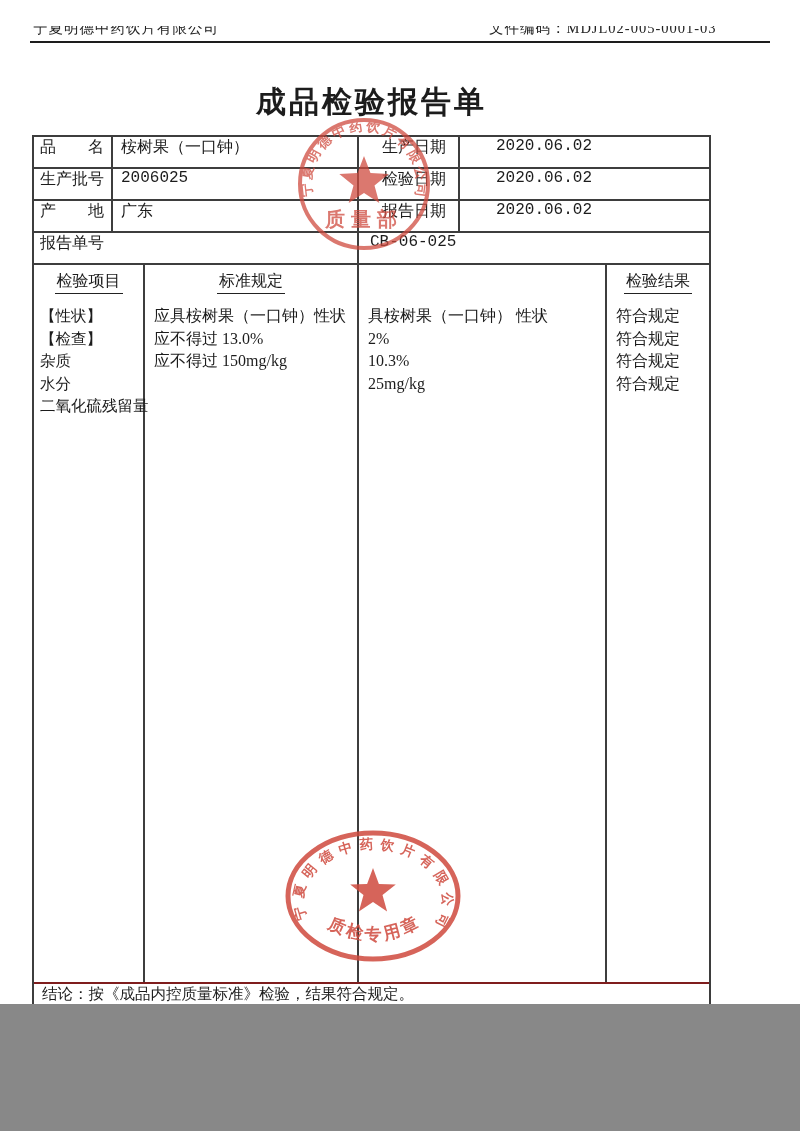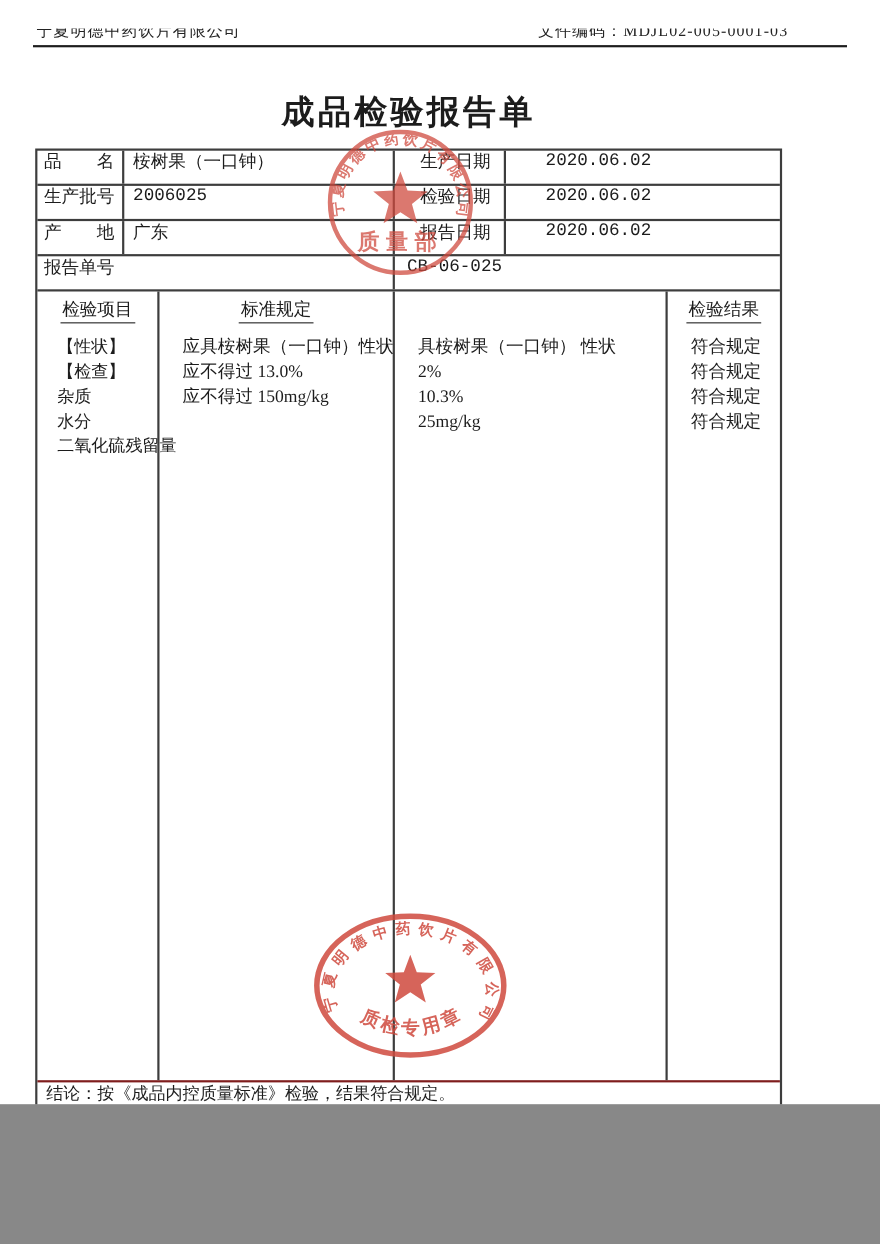--- a/index.html
+++ b/index.html
@@ -40,21 +40,21 @@
 
   
   .insp { display:flex; box-sizing:border-box; height:719px; border-bottom:2px solid #7f1d1d; }
   .icol { box-sizing:border-box; position:relative; height:100%; }
   .icol-1 { flex:0 0 111px; }
   .icol-2 { flex:0 0 214px; }
   .icol-3 { flex:0 0 248px; }
   .icol-4 { flex:1 1 auto; }
   .ihead { position:absolute; top:6px; left:0; width:100%; text-align:center; }
   .ihead span { display:inline-block; border-bottom:1.5px solid #222; padding:0 2px 1px 2px; }
-  .ilines { position:absolute; top:40px; left:12px; width:100%; line-height:22.6px; }
+  .ilines { position:absolute; top:40px; left:0; width:100%; line-height:22.6px; }
   .iline { padding-left:9px; white-space:nowrap; }
   .icol-1 .iline { padding-left:6px; font-size:15.5px; }
 
   
   .concl { display:flex; align-items:center; height:21px; padding-left:8px; font-size:15.5px; white-space:nowrap; }
 
   
   .sigline { position:absolute; font-size:16px; color:#1c1c1c; }
   .lab-resp { left:38px;  top:1004px; }
   .lab-rev  { left:264px; top:1030px; }

